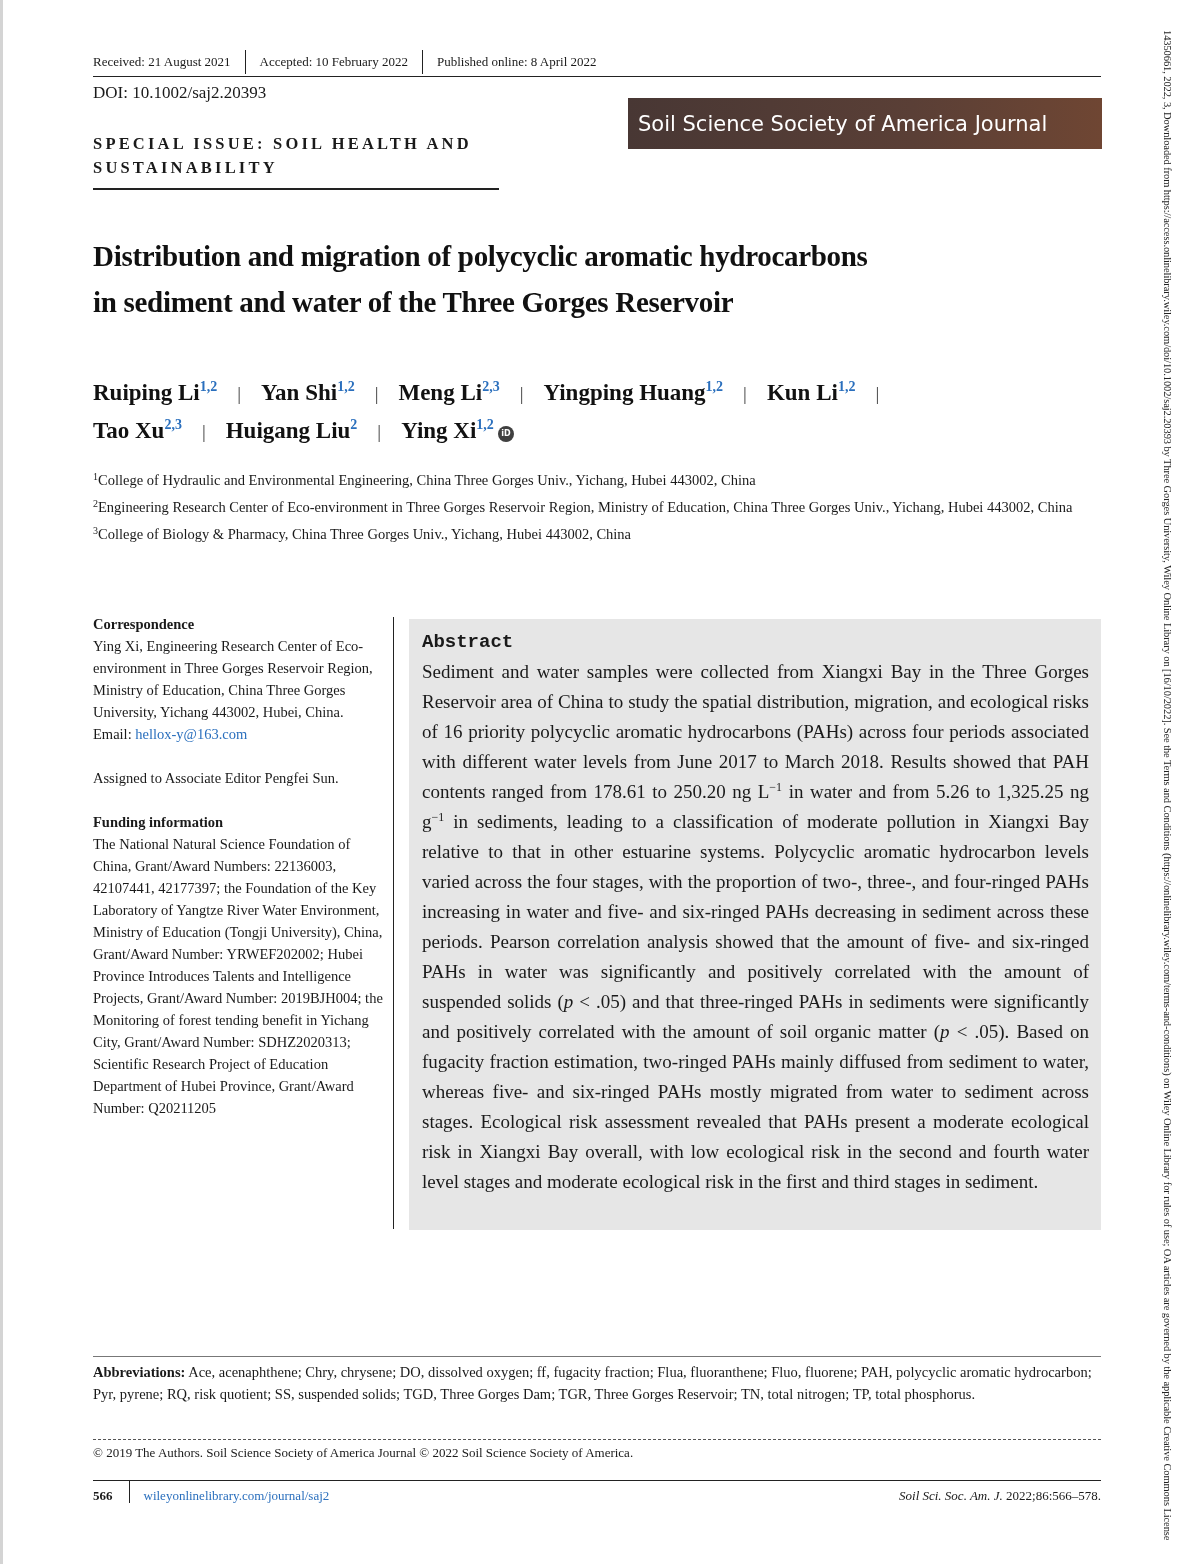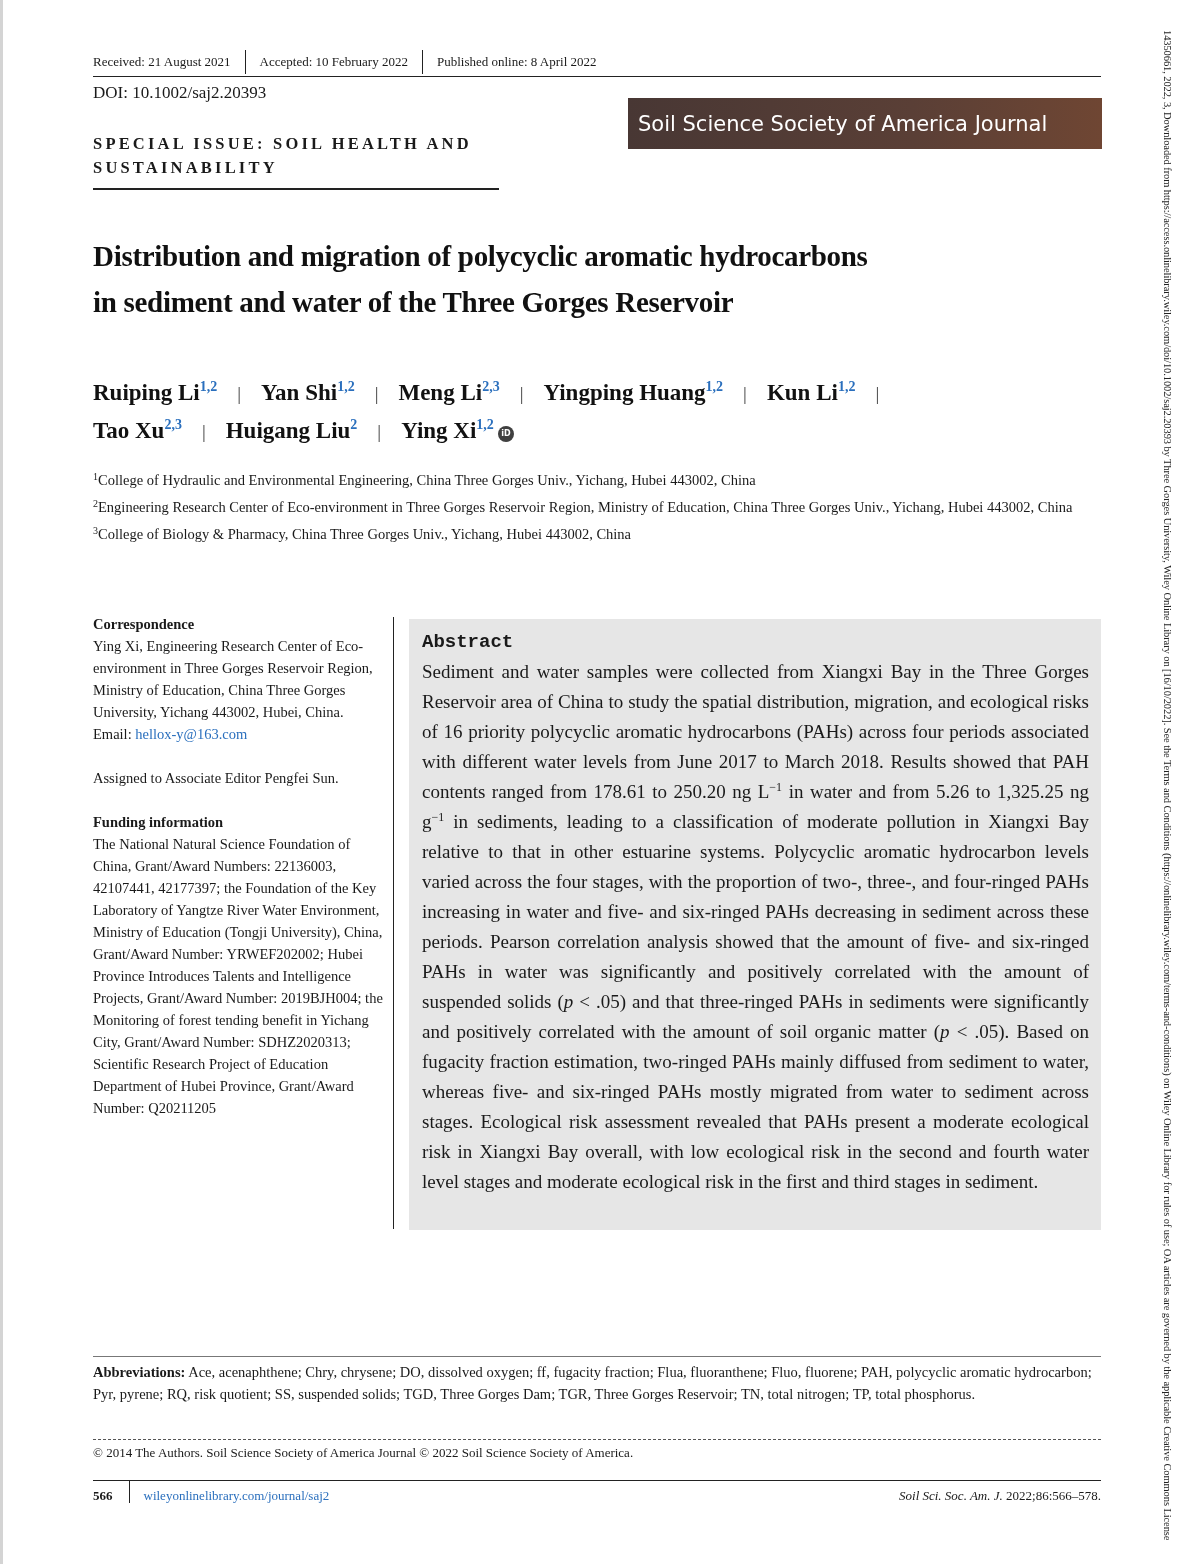--- a/index.html
+++ b/index.html
@@ -136,21 +136,21 @@
 
 <div class="abs abstract">
   <h3>Abstract</h3>
   <p><span>Sediment and water samples were collected from Xiangxi Bay in the Three Gorges Reservoir area of China to study the spatial distribution, migration, and ecological risks of 16 priority polycyclic aromatic hydrocarbons (PAHs) across four periods associated with different water levels from June 2017 to March 2018. Results showed that PAH contents ranged from 178.61 to 250.20 ng L</span><sup style="font-size:12px;vertical-align:7px;line-height:0;">−1</sup><span> in water and from 5.26 to 1,325.25 ng g</span><sup style="font-size:12px;vertical-align:7px;line-height:0;">−1</sup><span> in sediments, leading to a classification of moderate pollution in Xiangxi Bay relative to that in other estuarine systems. Polycyclic aromatic hydro­carbon levels varied across the four stages, with the proportion of two-, three-, and four-ringed PAHs increasing in water and five- and six-ringed PAHs decreasing in sediment across these periods. Pearson correlation analysis showed that the amount of five- and six-ringed PAHs in water was significantly and positively correlated with the amount of suspended solids (</span><i>p</i><span> &lt; .05) and that three-ringed PAHs in sed­iments were significantly and positively correlated with the amount of soil organic matter (</span><i>p</i><span> &lt; .05). Based on fugacity fraction estimation, two-ringed PAHs mainly dif­fused from sediment to water, whereas five- and six-ringed PAHs mostly migrated from water to sediment across stages. Ecological risk assessment revealed that PAHs present a moderate ecological risk in Xiangxi Bay overall, with low ecological risk in the second and fourth water level stages and moderate ecological risk in the first and third stages in sediment.</span></p>
 </div>
 
 <div class="abs abbr-rule"></div>
 <div class="abs abbrev"><b>Abbreviations:</b><span> Ace, acenaphthene; Chry, chrysene; DO, dissolved oxygen; ff, fugacity fraction; Flua, fluoranthene; Fluo, fluorene; PAH, polycyclic aromatic hydrocarbon; Pyr, pyrene; RQ, risk quotient; SS, suspended solids; TGD, Three Gorges Dam; TGR, Three Gorges Reservoir; TN, total nitrogen; TP, total phosphorus.</span></div>
 
 <div class="abs dash-rule"></div>
-<div class="abs copyright">© 2014 The Authors. Soil Science Society of America Journal © 2022 Soil Science Society of America.</div>
+<div class="abs copyright">© 2019 The Authors. Soil Science Society of America Journal © 2022 Soil Science Society of America.</div>
 
 <div class="abs foot-rule"></div>
 <div class="abs footer">
   <span class="pnum">566</span>
   <span class="fsep"></span>
   <span class="link">wileyonlinelibrary.com/journal/saj2</span>
   <span class="cite"><i>Soil Sci. Soc. Am. J.</i><span> 2022;86:566–578.</span></span>
 </div>
 
 <div class="side-note">

